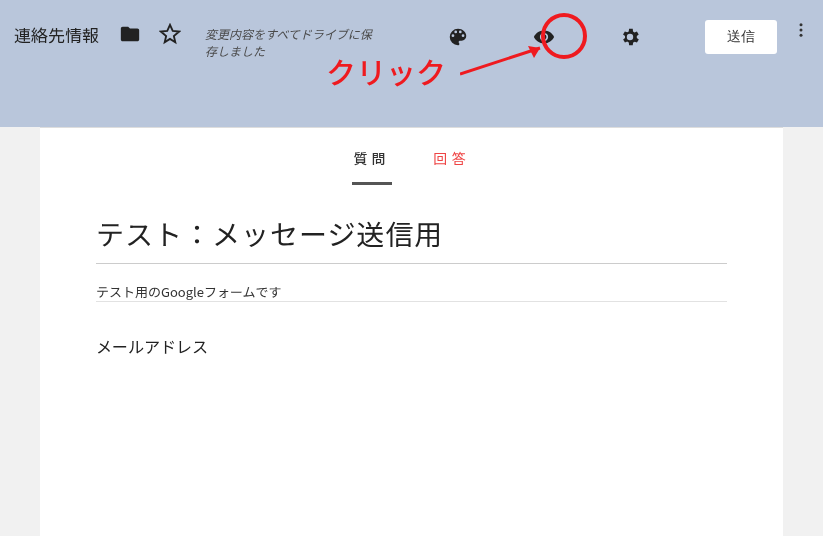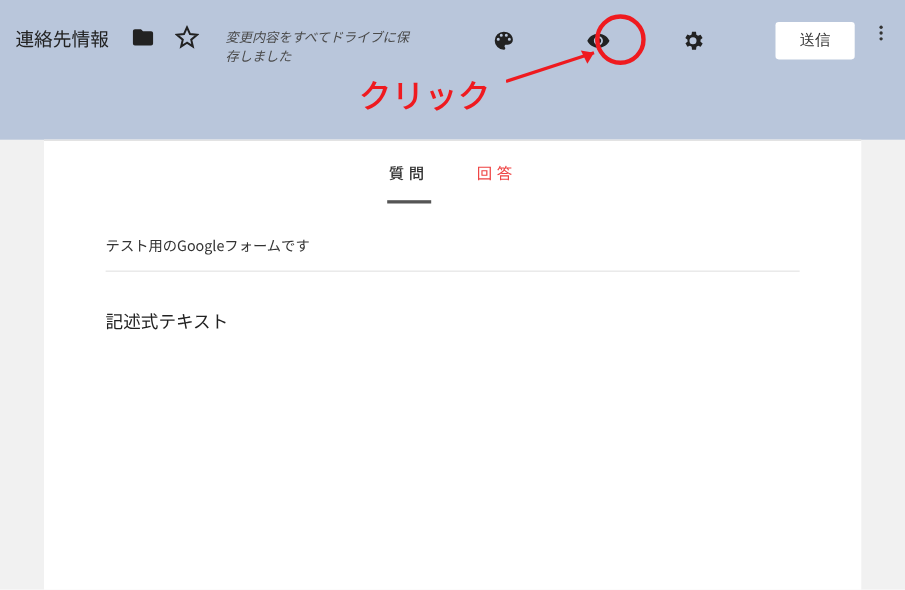--- a/index.html
+++ b/index.html
@@ -86,21 +86,21 @@
     pointer-events: none;
   }
   .arrow {
     position: absolute;
     top: 42px;
     left: 460px;
     pointer-events: none;
   }
   .click-label {
     position: absolute;
-    top: 63px;
+    top: 49px;
     left: 326px;
     font-size: 30px;
     color: #ef1a1f;
     font-weight: 500;
     pointer-events: none;
   }
   .card-wrap {
     position: absolute;
     top: 127px;
     left: 40px;
@@ -141,21 +141,20 @@
     color: #222;
     border-bottom: 1px solid #ccc;
     padding-bottom: 10px;
     margin: 0 0 18px 0;
     letter-spacing: 1px;
   }
   .form-desc {
     font-size: 13px;
     color: #333;
     border-bottom: 1px solid #e2e2e2;
-    padding-bottom: 14px;
   }
   .q-block {
     margin: 0 30px 0 30px;
     padding: 22px 26px 2px 26px;
   }
   .q-label {
     font-size: 16px;
     color: #222;
     margin-bottom: 26px;
   }
@@ -224,20 +223,21 @@
   <div class="click-label">クリック</div>
 </div>
 
 <div class="card-wrap">
   <div class="tabs">
     <div class="tab active">質問</div>
     <div class="tab">回答</div>
   </div>
 
   <div class="form-card">
+    <div class="form-title">テスト：メッセージ送信用</div>
     <div class="form-desc">テスト用のGoogleフォームです</div>
   </div>
 
 
   <div class="q-block">
-    <div class="q-label">記述式テキスト</div>
+    <div class="q-label">メールアドレス</div>
   </div>
 </div>
 
 </body></html>

